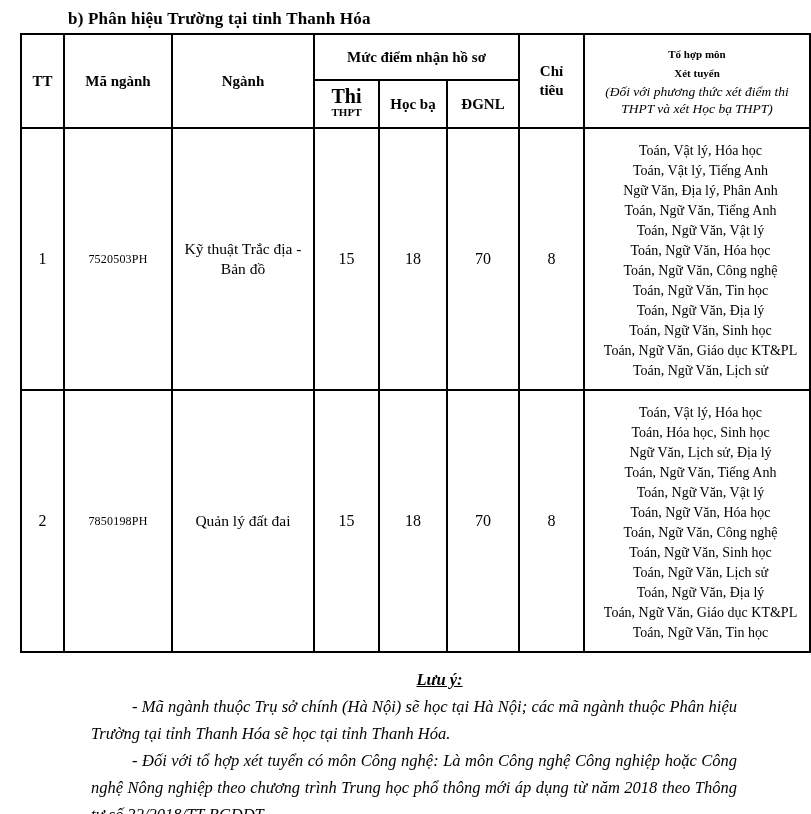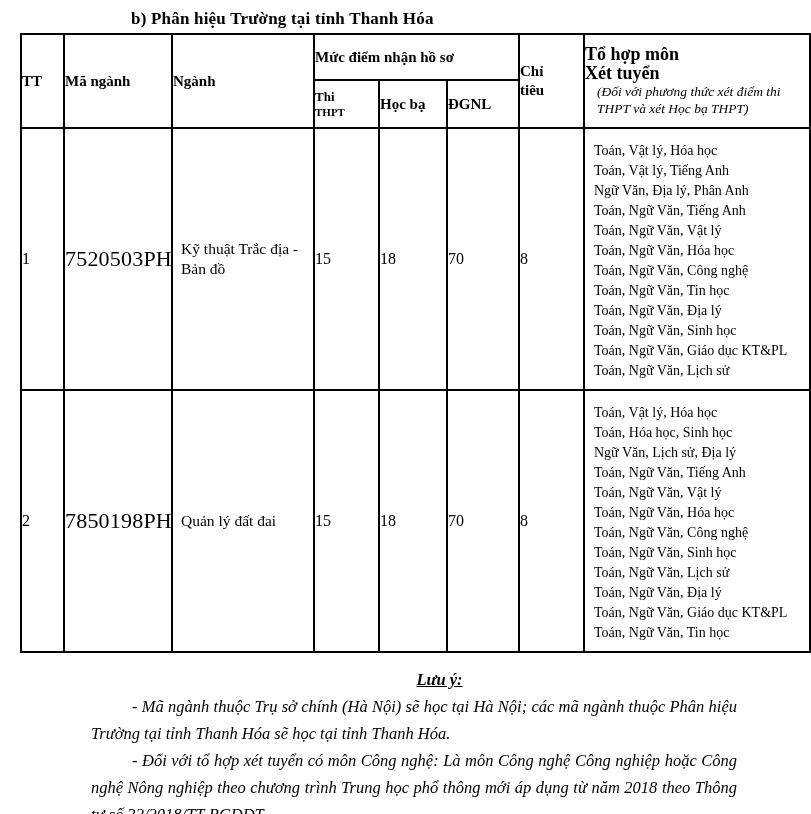--- a/index.html
+++ b/index.html
@@ -9,58 +9,58 @@
     height: 814px;
     font-family: "Liberation Serif", "DejaVu Serif", serif;
     color: #000;
     overflow: hidden;
   }
   .page { padding: 8px 0 0 20px; width: 811px; }
 
   .title {
     font-size: 17px;
     font-weight: bold;
-    margin-left: 111px;
+    margin-left: 48px;
     margin-bottom: 4px;
     line-height: 21px;
     letter-spacing: 0.2px;
   }
 
   table.adm {
     border-collapse: collapse;
     table-layout: fixed;
     width: 789px;
   }
   table.adm th, table.adm td {
     border: 2px solid #000;
     vertical-align: middle;
-    text-align: left;
+    text-align: center;
     overflow: hidden;
   }
   thead th { font-weight: bold; font-size: 15px; line-height: 19px; }
   tr.hrow1 { height: 46px; }
   tr.hrow2 { height: 48px; }
   tr.brow1 { height: 259px; }
   tr.brow2 { height: 248px; }
 
   .th-sub-small { font-size: 11px; line-height: 15px; }
-  .th-thi-line1 { font-size: 13px; line-height: 17px; }
+  .th-thi-line1 { font-size: 20px; line-height: 17px; }
 
-  .tohop-line { font-size: 18px; line-height: 19px; font-weight: bold; }
+  .tohop-line { font-size: 11px; line-height: 19px; font-weight: bold; }
   .tohop-note {
     font-size: 13.5px;
     line-height: 17px;
     font-style: italic;
     font-weight: normal;
     max-width: 200px;
     margin: 0 auto;
   }
 
   td.cell-num { font-size: 16px; }
-  td.cell-code { font-size: 22px; letter-spacing: 0.2px; }
+  td.cell-code { font-size: 12px; letter-spacing: 0.2px; }
   td.cell-nganh {
     text-align: left;
     font-size: 15.5px;
     line-height: 20px;
     padding: 4px 8px;
   }
   td.cell-combos {
     text-align: left;
     padding: 12px 2px 8px 9px;
     font-size: 14px;

